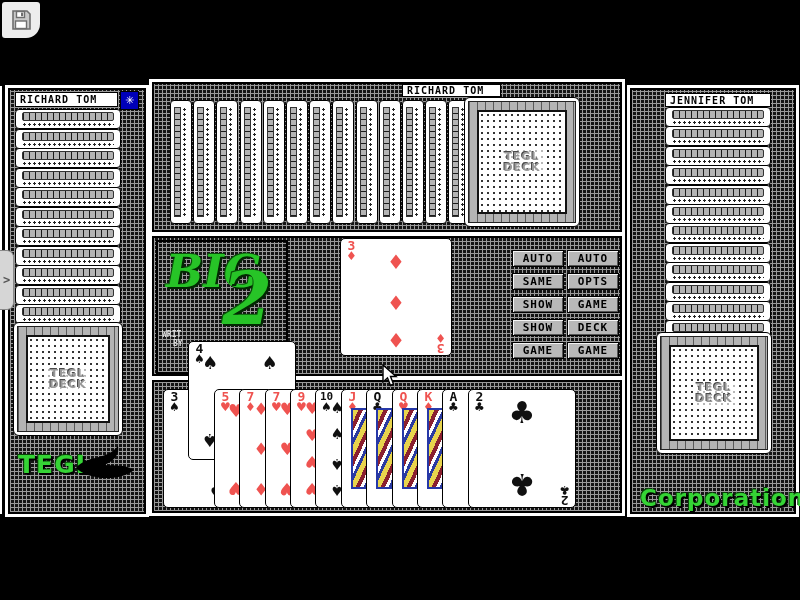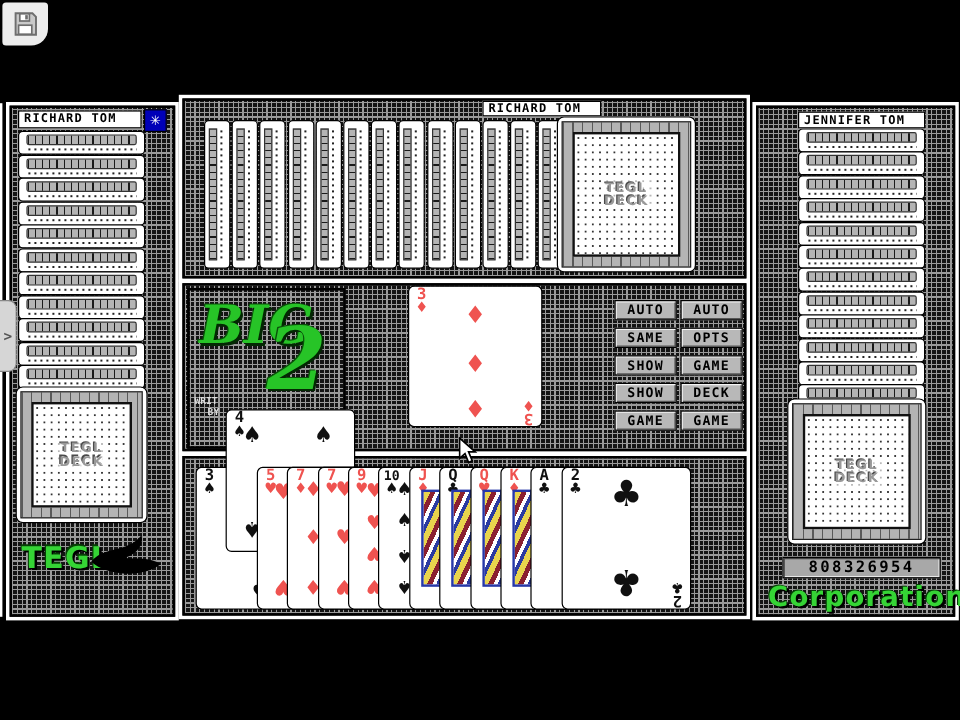--- a/index.html
+++ b/index.html
@@ -323,21 +323,20 @@
           <div class="bf-frame">
             <div class="bf-inner">
               <div class="bf-label">
                 <div>TEGL</div>
                 <div>DECK</div>
               </div>
             </div>
           </div>
         </div>
       </div>
-    <div class="score-bar" style="left:20px;top:374px;width:130px;height:16px;">808326954</div>
     <div class="green-logo" style="left:8px;top:395px;font-size:23px;">Corporation</div>
   </div>
 
   <svg id="cursor" width="16" height="24" viewBox="0 0 16 24" style="left:382px;top:364px;">
     <polygon points="1,1 1,18 5.5,14 8.5,21.5 11.5,20 8.5,12.5 14,12.5" fill="#fff" stroke="#000" stroke-width="1.4"></polygon>
   </svg>
 <div class="card" style="left: 163px; top: 389px; width: 108px; height: 119px; z-index: 10;">
       <div class="idx blk"><div>3</div><span class="s">♠</span></div>
       <div class="idx blk inv"><div>3</div><span class="s">♠</span></div>
       <div class="pip blk" style="left: 50%; top: 20%; font-size: 20px;">♠</div>

